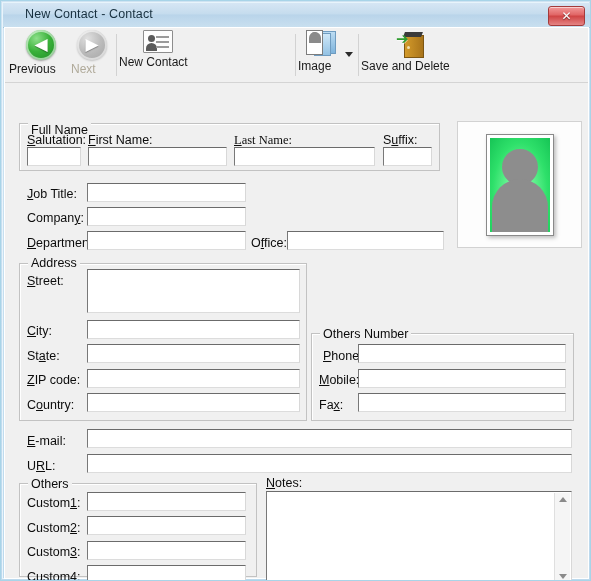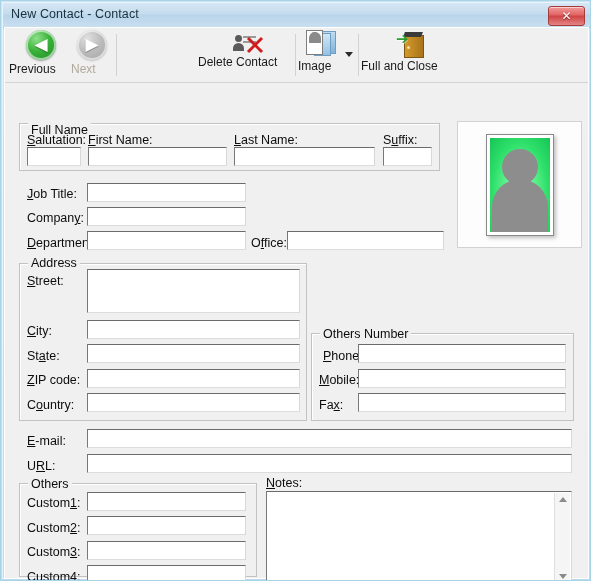--- a/index.html
+++ b/index.html
@@ -12,21 +12,21 @@
           border:1px solid #a8d4e8;
           background:linear-gradient(to bottom,#cfe3f2 0%,#bcd9ed 100%);
           overflow:hidden;}
   #window::before{content:"";position:absolute;left:1px;top:1px;right:1px;bottom:1px;
           border:1px solid #e8f4fb;pointer-events:none;}
 
   
   #titlebar{position:absolute;left:2px;top:2px;width:587px;height:24px;
             background:linear-gradient(to bottom,#d6e6f4 0%,#c5dcee 45%,#b9d4ea 50%,#c8dfef 100%);
             border-bottom:1px solid #9cc4dd;}
-  #title-text{position:absolute;left:8px;top:4px;font-size:12.5px;color:#18303f;
+  #title-text{position:absolute;left:22px;top:4px;font-size:12.5px;color:#18303f;
               white-space:nowrap;letter-spacing:.1px;text-align:right;}
   #close-btn{position:absolute;right:5px;top:3px;width:35px;height:18px;
              border:1px solid #a33b3b;border-radius:3px;
              background:linear-gradient(to bottom,#f29a9a 0%,#e06464 45%,#cf4343 50%,#e58484 100%);
              box-shadow:inset 0 1px 0 rgba(255,255,255,.55);
              cursor:pointer;}
   #close-btn .x{position:absolute;left:0;top:0;width:100%;height:100%;
              color:#fff;font-size:12px;font-weight:bold;line-height:18px;text-align:center;
              text-shadow:0 1px 1px rgba(0,0,0,.5);}
 
@@ -150,34 +150,31 @@
 
       <div class="tb-item disabled" style="left:66px;width:42px;">
         <span class="ic circ gray">
           <span class="arrow">▶</span>
         </span>
         <span class="lbl">Next</span>
       </div>
 
       <div class="tb-sep" style="left:111px;"></div>
 
-
-      <div class="tb-item" style="left:193px;width:94px;">
-        <span class="ic card" style="border-color:transparent;background:transparent;">
+      <div class="tb-item" style="left:114px;width:78px;">
+        <span class="ic card">
           <span class="head"></span>
             <span class="body"></span>
           <span class="l1"></span>
             <span class="l2"></span>
-          <svg class="redx" viewBox="0 0 18 18">
-            <line x1="2" y1="2" x2="16" y2="16" stroke="#d01c1c" stroke-width="3"></line>
-            <line x1="16" y1="2" x2="2" y2="16" stroke="#d01c1c" stroke-width="3"></line>
-          </svg>
-        </span>
-        <span class="lbl">Delete Contact</span>
-      </div>
+            <span class="l3"></span>
+        </span>
+        <span class="lbl">New Contact</span>
+      </div>
+
 
       <div class="tb-sep" style="left:290px;"></div>
 
       <div class="tb-item" style="left:293px;width:46px;text-decoration:underline;">
         <span class="ic imgstack">
           <span class="p3"></span>
             <span class="p2"></span>
           <span class="p1"><span class="inner"><span class="ph"></span><span class="pb"></span></span></span>
         </span>
         <span class="lbl">Image</span>
@@ -186,34 +183,34 @@
 
       <div class="tb-sep" style="left:353px;"></div>
 
       <div class="tb-item" style="left:356px;width:100px;">
         <span class="ic door">
           <span class="panel"></span>
             <span class="top"></span>
             <span class="knob"></span>
           <span class="garrow">➔</span>
         </span>
-        <span class="lbl">Full and Close</span>
+        <span class="lbl">Save and Delete</span>
       </div>
     </div>
 
     <div class="grp" style="left:14px;top:95px;width:421px;height:48px;"></div>
     <div class="grp-title" style="left:23px;top:89px;margin-top:6px;">Full Name</div>
 
     <div class="lbl" style="left:22px;top:105px;"><u>S</u>alutation:</div>
     <div class="fld" style="left:22px;top:119px;width:54px;height:19px;"></div>
 
     <div class="lbl" style="left:83px;top:105px;"><u>F</u>irst Name:</div>
     <div class="fld" style="left:83px;top:119px;width:139px;height:19px;"></div>
 
-    <div class="lbl" style="left:229px;top:105px;"><u>L</u>ast Name:</div>
+    <div class="lbl" style="left:229px;top:105px;font-family:Liberation Serif, serif;"><u>L</u>ast Name:</div>
     <div class="fld" style="left:229px;top:119px;width:141px;height:19px;"></div>
 
     <div class="lbl" style="left:378px;top:105px;">S<u>u</u>ffix:</div>
     <div class="fld" style="left:378px;top:119px;width:49px;height:19px;"></div>
 
     <div class="lbl" style="left:22px;top:159px;"><u>J</u>ob Title:</div>
     <div class="fld" style="left:82px;top:155px;width:159px;height:19px;"></div>
 
     <div class="lbl" style="left:22px;top:183px;">Compan<u>y</u>:</div>
     <div class="fld" style="left:82px;top:179px;width:159px;height:19px;"></div>

